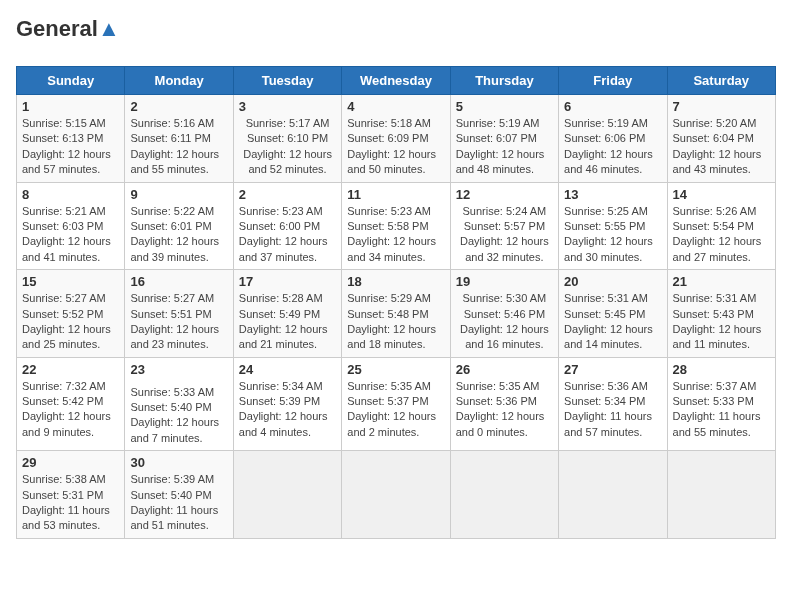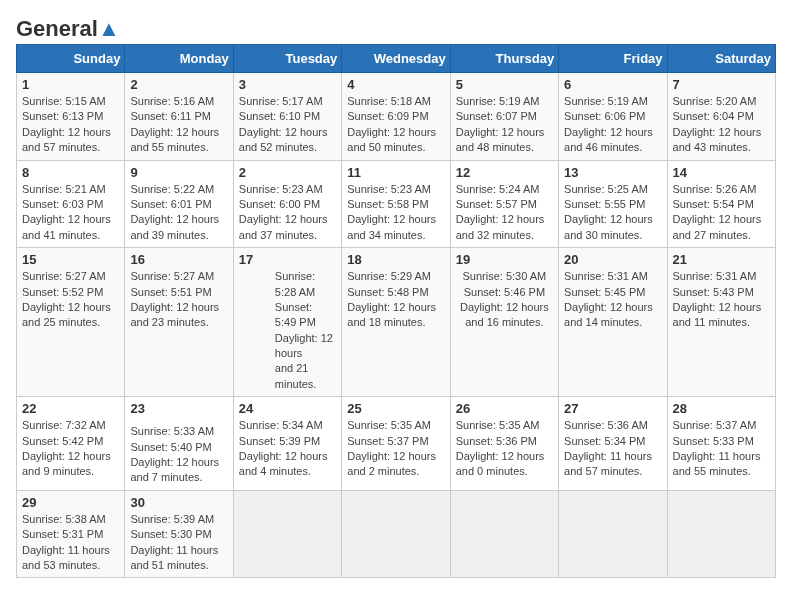--- a/index.html
+++ b/index.html
@@ -7,21 +7,21 @@
       font-family: Arial, sans-serif;
       background: #fff;
       width: 792px;
       min-height: 612px;
       padding: 16px;
     }
     .header-area {
       display: flex;
       justify-content: space-between;
       align-items: flex-start;
-      margin-bottom: 2px;
+      margin-bottom: 24px;
     }
     .logo {
       display: flex;
       flex-direction: column;
       align-items: flex-start;
     }
     .logo-line {
       display: flex;
       align-items: center;
       gap: 2px;
@@ -40,21 +40,21 @@
     }
     .calendar {
       width: 100%;
       border-collapse: collapse;
       font-size: 11px;
     }
     .calendar th {
       background-color: #2a72b8;
       color: white;
       padding: 6px 4px;
-      text-align: right;
+      text-align: center;
       font-size: 13px;
       font-weight: bold;
       border: 1px solid #1a5fa0;
     }
     .calendar td {
       border: 1px solid #ccc;
       padding: 4px 5px;
       vertical-align: top;
       width: calc(100% / 7);
       min-height: 80px;
@@ -125,21 +125,21 @@
         </td>
         <td>
           <span class="day-num">2</span>
           <div class="day-info" style="white-space: pre-line;">Sunrise: 5:16 AM
 Sunset: 6:11 PM
 Daylight: 12 hours
 and 55 minutes.</div>
         </td>
         <td>
           <span class="day-num">3</span>
-          <div class="day-info" style="white-space: pre-line;">Sunrise: 5:17 AM
+          <div class="day-info" style="white-space: pre-line; text-align: center;">Sunrise: 5:17 AM
 Sunset: 6:10 PM
 Daylight: 12 hours
 and 52 minutes.</div>
         </td>
         <td>
           <span class="day-num">4</span>
           <div class="day-info" style="white-space: pre-line;">Sunrise: 5:18 AM
 Sunset: 6:09 PM
 Daylight: 12 hours
 and 50 minutes.</div>
@@ -190,21 +190,21 @@
         </td>
         <td>
           <span class="day-num">11</span>
           <div class="day-info" style="white-space: pre-line;">Sunrise: 5:23 AM
 Sunset: 5:58 PM
 Daylight: 12 hours
 and 34 minutes.</div>
         </td>
         <td>
           <span class="day-num">12</span>
-          <div class="day-info" style="white-space: pre-line;">Sunrise: 5:24 AM
+          <div class="day-info" style="white-space: pre-line; text-align: center;">Sunrise: 5:24 AM
 Sunset: 5:57 PM
 Daylight: 12 hours
 and 32 minutes.</div>
         </td>
         <td>
           <span class="day-num">13</span>
           <div class="day-info" style="white-space: pre-line;">Sunrise: 5:25 AM
 Sunset: 5:55 PM
 Daylight: 12 hours
 and 30 minutes.</div>
@@ -227,21 +227,21 @@
         </td>
         <td>
           <span class="day-num">16</span>
           <div class="day-info" style="white-space: pre-line;">Sunrise: 5:27 AM
 Sunset: 5:51 PM
 Daylight: 12 hours
 and 23 minutes.</div>
         </td>
         <td>
           <span class="day-num">17</span>
-          <div class="day-info" style="white-space: pre-line; margin-left: 36px;">Sunrise: 5:28 AM
+          <div class="day-info" style="white-space: pre-line;">Sunrise: 5:28 AM
 Sunset: 5:49 PM
 Daylight: 12 hours
 and 21 minutes.</div>
         </td>
         <td>
           <span class="day-num">18</span>
           <div class="day-info" style="white-space: pre-line;">Sunrise: 5:29 AM
 Sunset: 5:48 PM
 Daylight: 12 hours
 and 18 minutes.</div>
@@ -323,21 +323,21 @@
         <td>
           <span class="day-num">29</span>
           <div class="day-info" style="white-space: pre-line;">Sunrise: 5:38 AM
 Sunset: 5:31 PM
 Daylight: 11 hours
 and 53 minutes.</div>
         </td>
         <td>
           <span class="day-num">30</span>
           <div class="day-info" style="white-space: pre-line;">Sunrise: 5:39 AM
-Sunset: 5:30 PM
+Sunset: 5:40 PM
 Daylight: 11 hours
 and 51 minutes.</div>
         </td>
         <td class="empty-cell"></td>
         <td class="empty-cell"></td>
         <td class="empty-cell"></td>
         <td class="empty-cell"></td>
         <td class="empty-cell"></td>
       </tr>
     </tbody>

